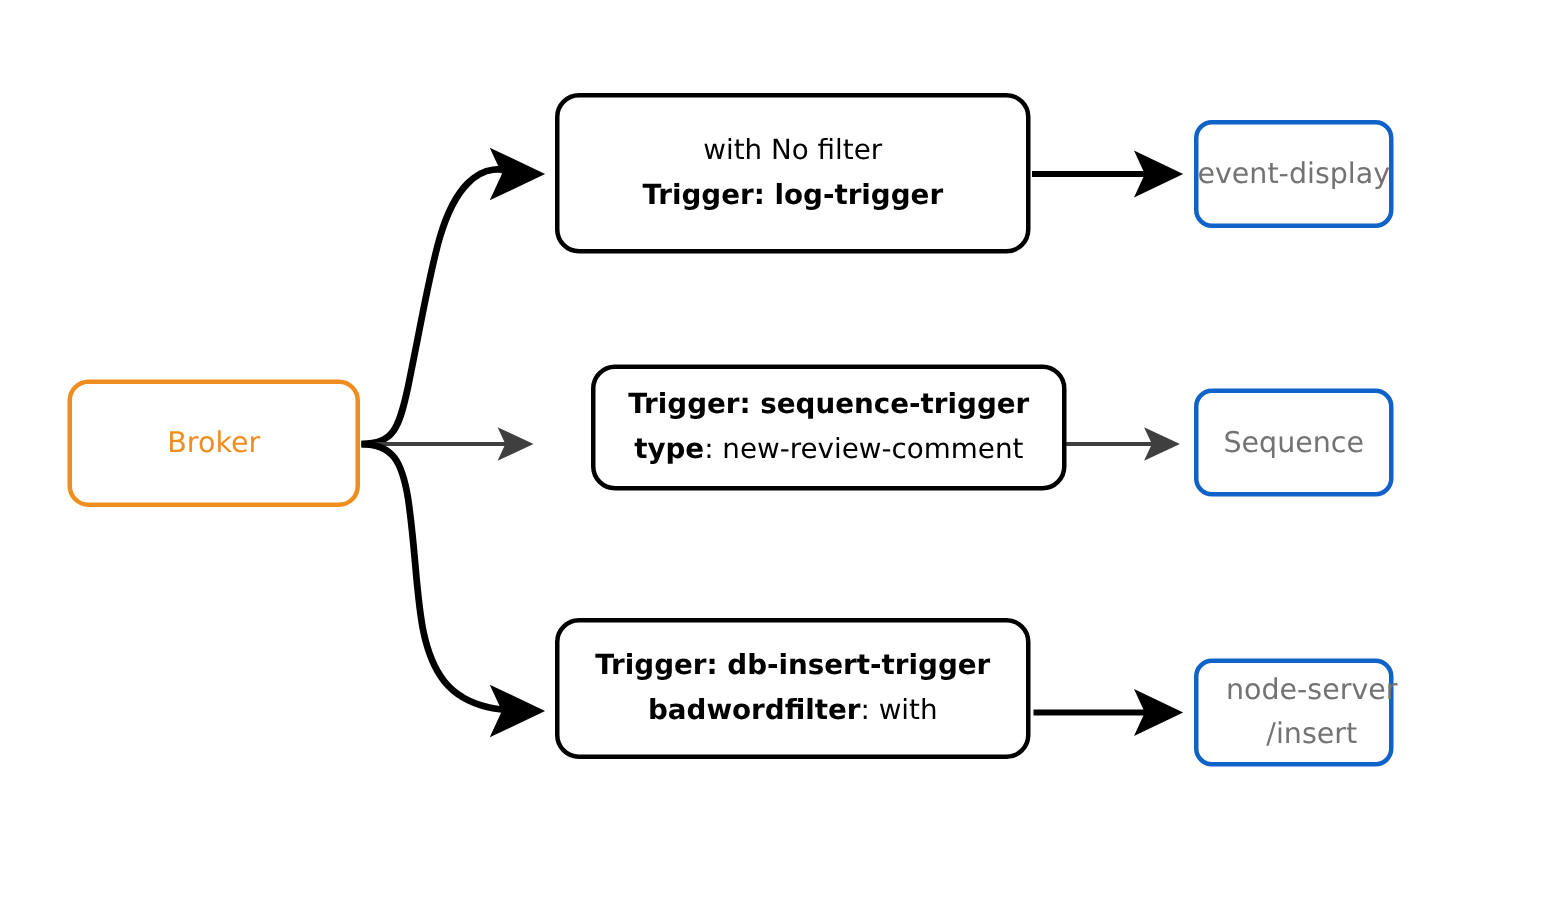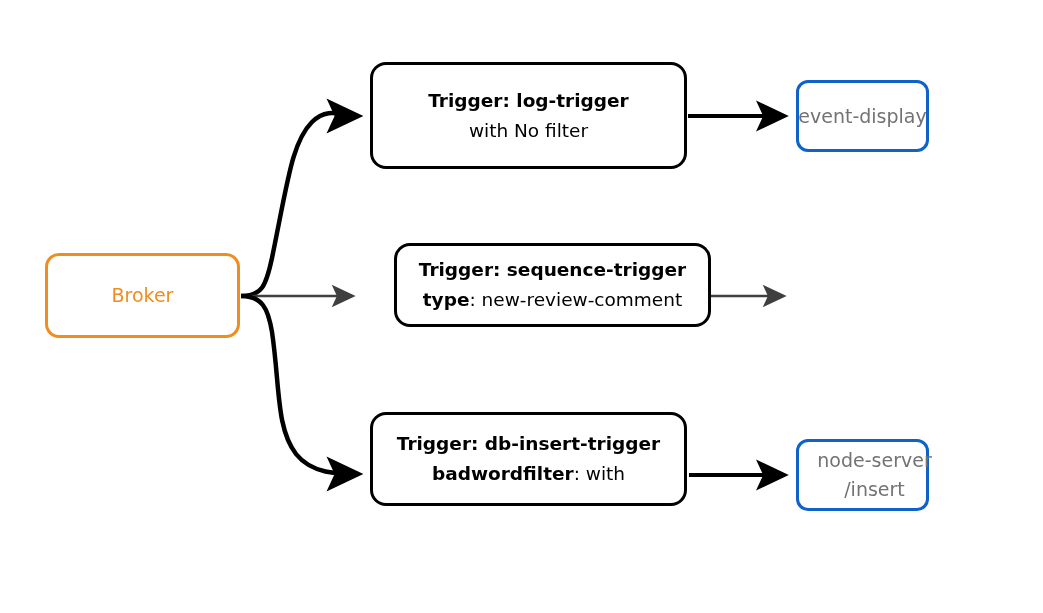--- a/index.html
+++ b/index.html
@@ -99,37 +99,40 @@
     <path d="M688,296 L783,296" fill="none" stroke="#3F3F3F" stroke-width="2.6" marker-end="url(#arrowGray)"></path>
 
     <path d="M689,475 L784,475" fill="none" stroke="#000000" stroke-width="4" marker-end="url(#arrowBlack)"></path>
   </svg>
 
   <div class="node node-broker">
     <span class="line">Broker</span>
   </div>
 
   <div class="node node-trigger t1">
+    <span class="line"><span class="b"></span><span>with No filter</span></span>
     <span class="line b">Trigger: log-trigger</span>
-    <span class="line"><span class="b"></span><span>with No filter</span></span>
   </div>
 
   <div class="node node-trigger t2">
     <span class="line b">Trigger: sequence-trigger</span>
     <span class="line"><span class="b">type</span><span>: new-review-comment</span></span>
   </div>
 
   <div class="node node-trigger t3">
     <span class="line b">Trigger: db-insert-trigger</span>
     <span class="line"><span class="b">badwordfilter</span><span>: with</span></span>
   </div>
 
   <div class="node node-sink s1">
     <span class="line">event-display</span>
   </div>
 
+  <div class="node node-sink s2">
+    <span class="line">Sequence</span>
+  </div>
 
   <div class="node node-sink s3">
     <span class="line">node-server</span>
     <span class="line">/insert</span>
   </div>
 
 </div>
 
 </body></html>

